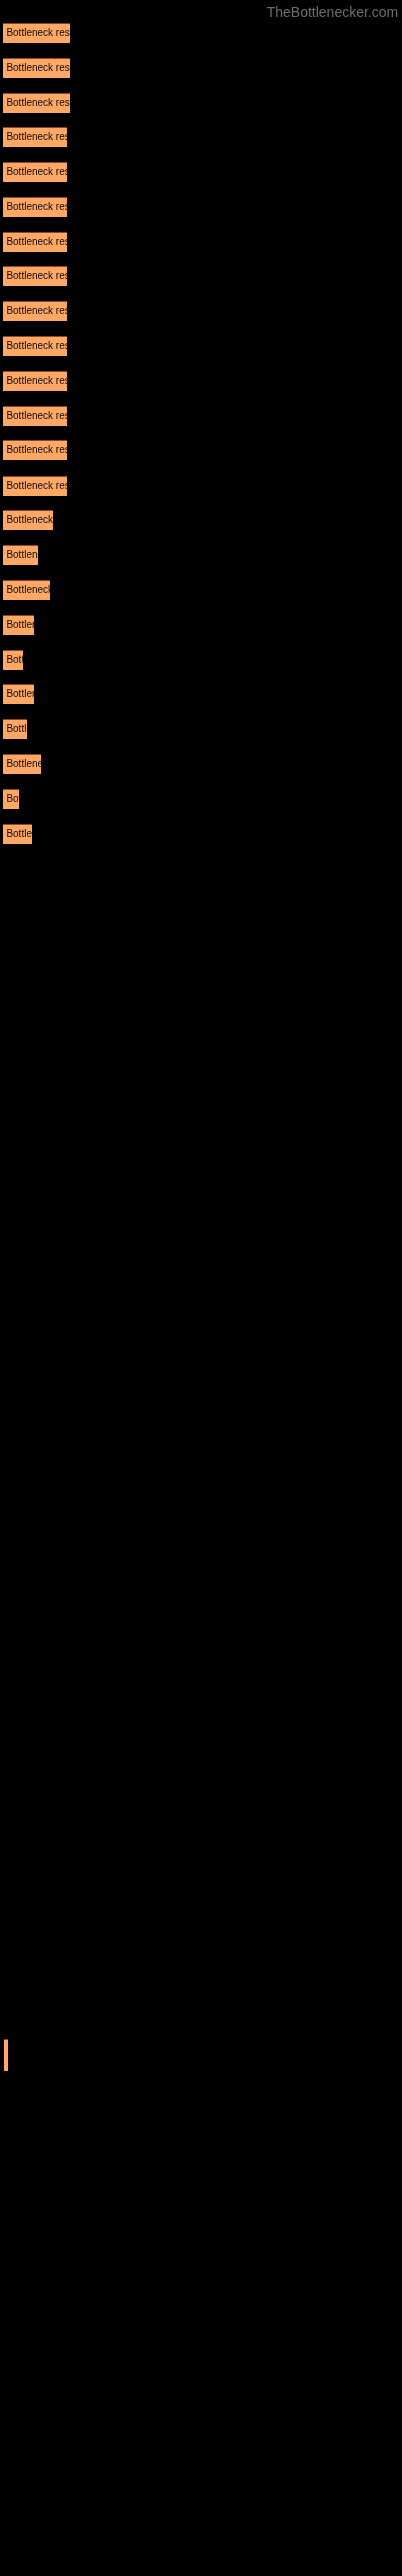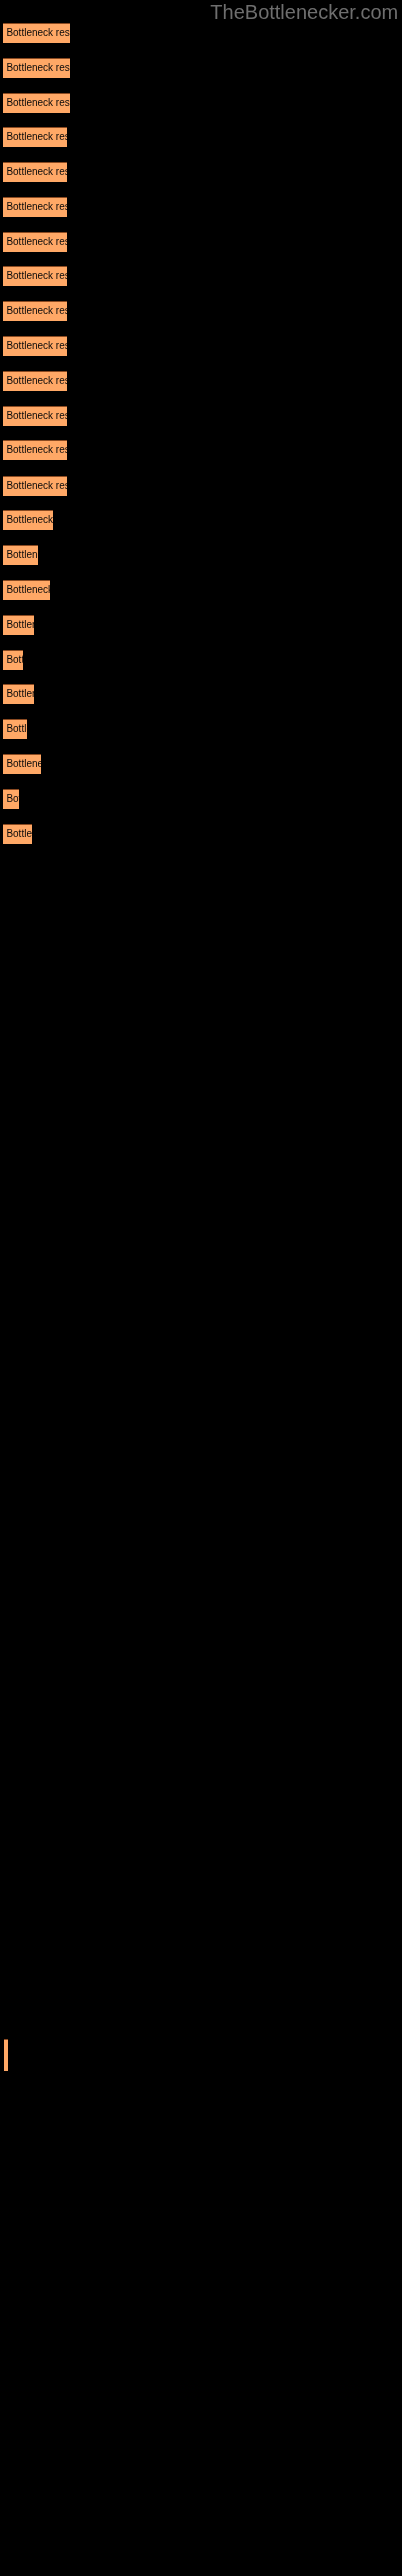--- a/index.html
+++ b/index.html
@@ -18,21 +18,21 @@
     position: absolute;
     top: 0px;
     left: 0px;
     width: 403px;
     height: 24px;
     line-height: 24px;
     text-align: right;
     padding-right: 4.8px;
     box-sizing: border-box;
     color: #6e6e6e;
-    font-size: 20px;
+    font-size: 14px;
     font-family: "Liberation Sans", sans-serif;
     letter-spacing: 0px;
   }
   #chart {
     position: absolute;
     top: 0;
     left: 0;
     width: 403px;
     height: 2576px;
   }

